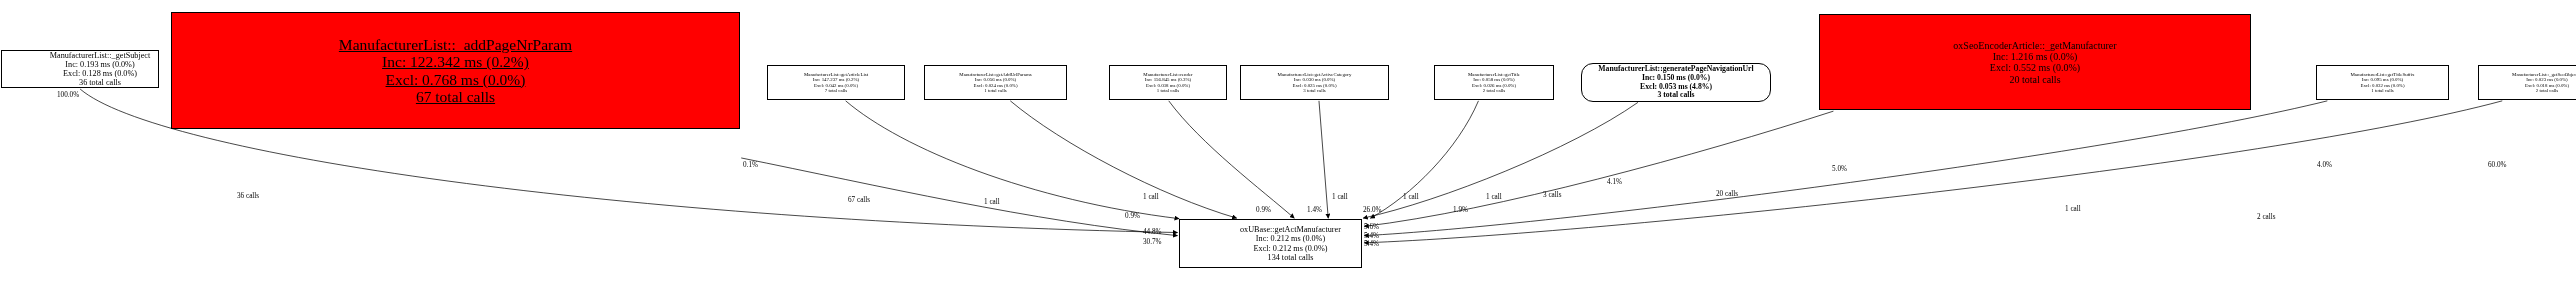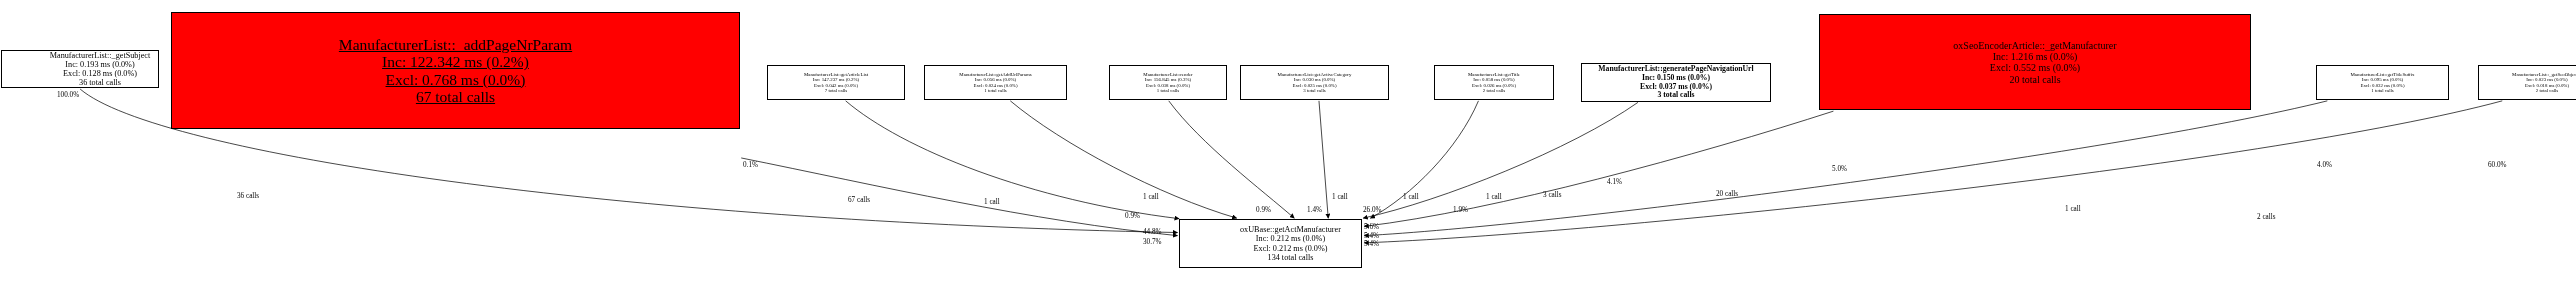--- a/index.html
+++ b/index.html
@@ -37,21 +37,21 @@
     justify-content: center;
     align-items: center;
     line-height: 1.12;
     white-space: nowrap;
     overflow: visible;
     z-index: 5;
   }
   .node .nm { display: block; }
   .node .st { display: block; }
   .node.red { background: #ff0000; }
-  .node.bold { font-weight: bold; }
+  .node.bold { font-weight: bold; border-radius: 12px; }
   .sz-tiny  { font-size: 4.9px; }
   .sz-small { font-size: 7.7px; }
   .sz-mid   { font-size: 8.2px; padding-left: 40px; }
   .sz-big   { font-size: 10px; }
   .sz-huge  { font-size: 15.5px; }
   .edge-label {
     position: absolute;
     font-size: 7.2px;
     white-space: nowrap;
     z-index: 6;
@@ -134,21 +134,21 @@
       </div>
       <div class="node sz-tiny" style="left: 1434px; top: 65px; width: 120px; height: 35px;">
         <span class="nm">ManufacturerList::getTitle</span>
         <span class="st">Inc: 0.058 ms (0.0%)</span>
         <span class="st">Excl: 0.026 ms (0.0%)</span>
         <span class="st">2 total calls</span>
       </div>
       <div class="node sz-small bold" style="left: 1581px; top: 63px; width: 190px; height: 39px;">
         <span class="nm">ManufacturerList::generatePageNavigationUrl</span>
         <span class="st">Inc: 0.150 ms (0.0%)</span>
-        <span class="st">Excl: 0.037 ms (0.0%)</span>
+        <span class="st">Excl: 0.053 ms (4.8%)</span>
         <span class="st">3 total calls</span>
       </div>
       <div class="node sz-big red" style="left: 1819px; top: 14.4px; width: 432px; height: 96px; background: rgb(255, 0, 0);">
         <span class="nm">oxSeoEncoderArticle::_getManufacturer</span>
         <span class="st">Inc: 1.216 ms (0.0%)</span>
         <span class="st">Excl: 0.552 ms (0.0%)</span>
         <span class="st">20 total calls</span>
       </div>
       <div class="node sz-tiny" style="left: 2316px; top: 65px; width: 133px; height: 35px;">
         <span class="nm">ManufacturerList::getTitleSuffix</span>

